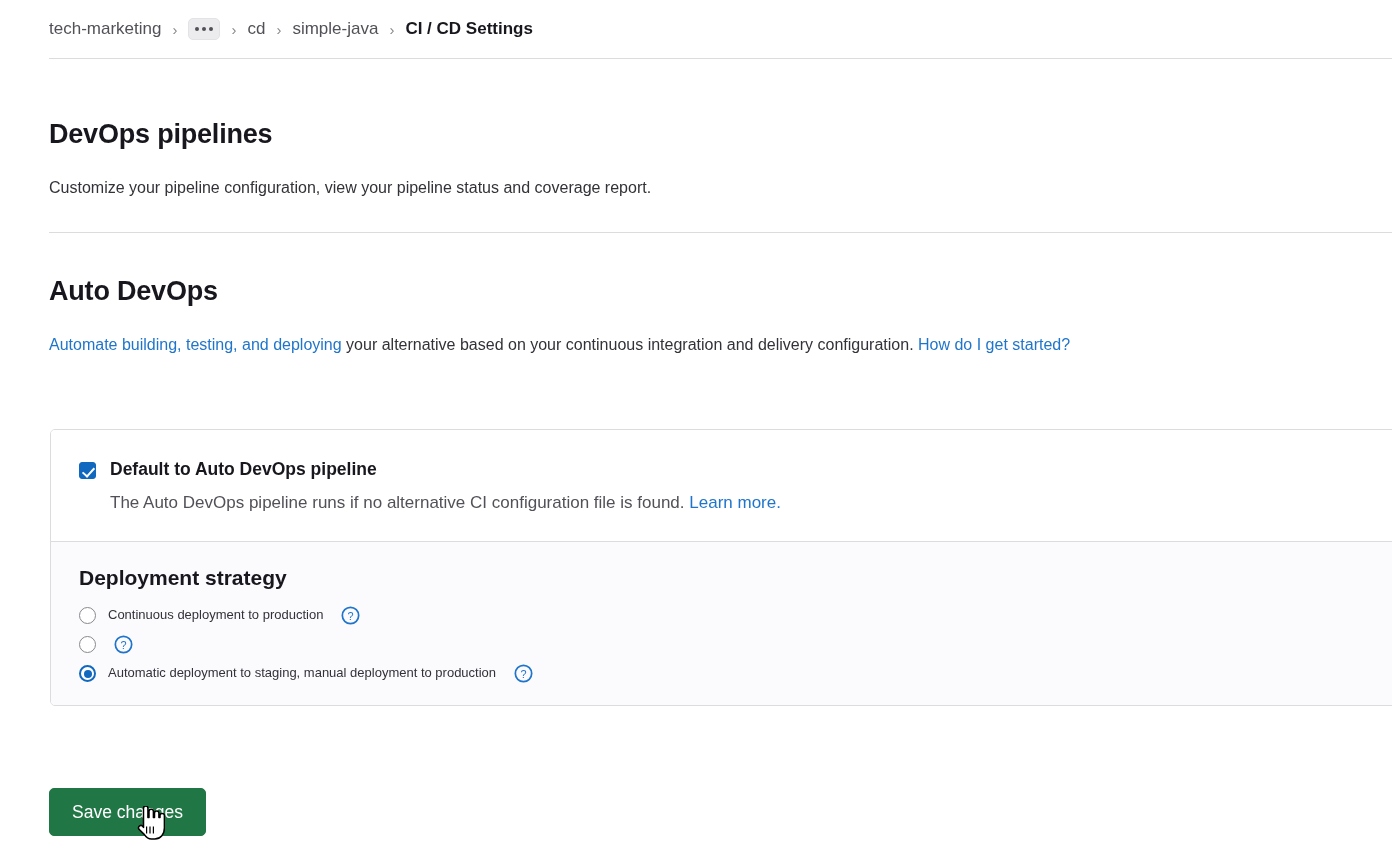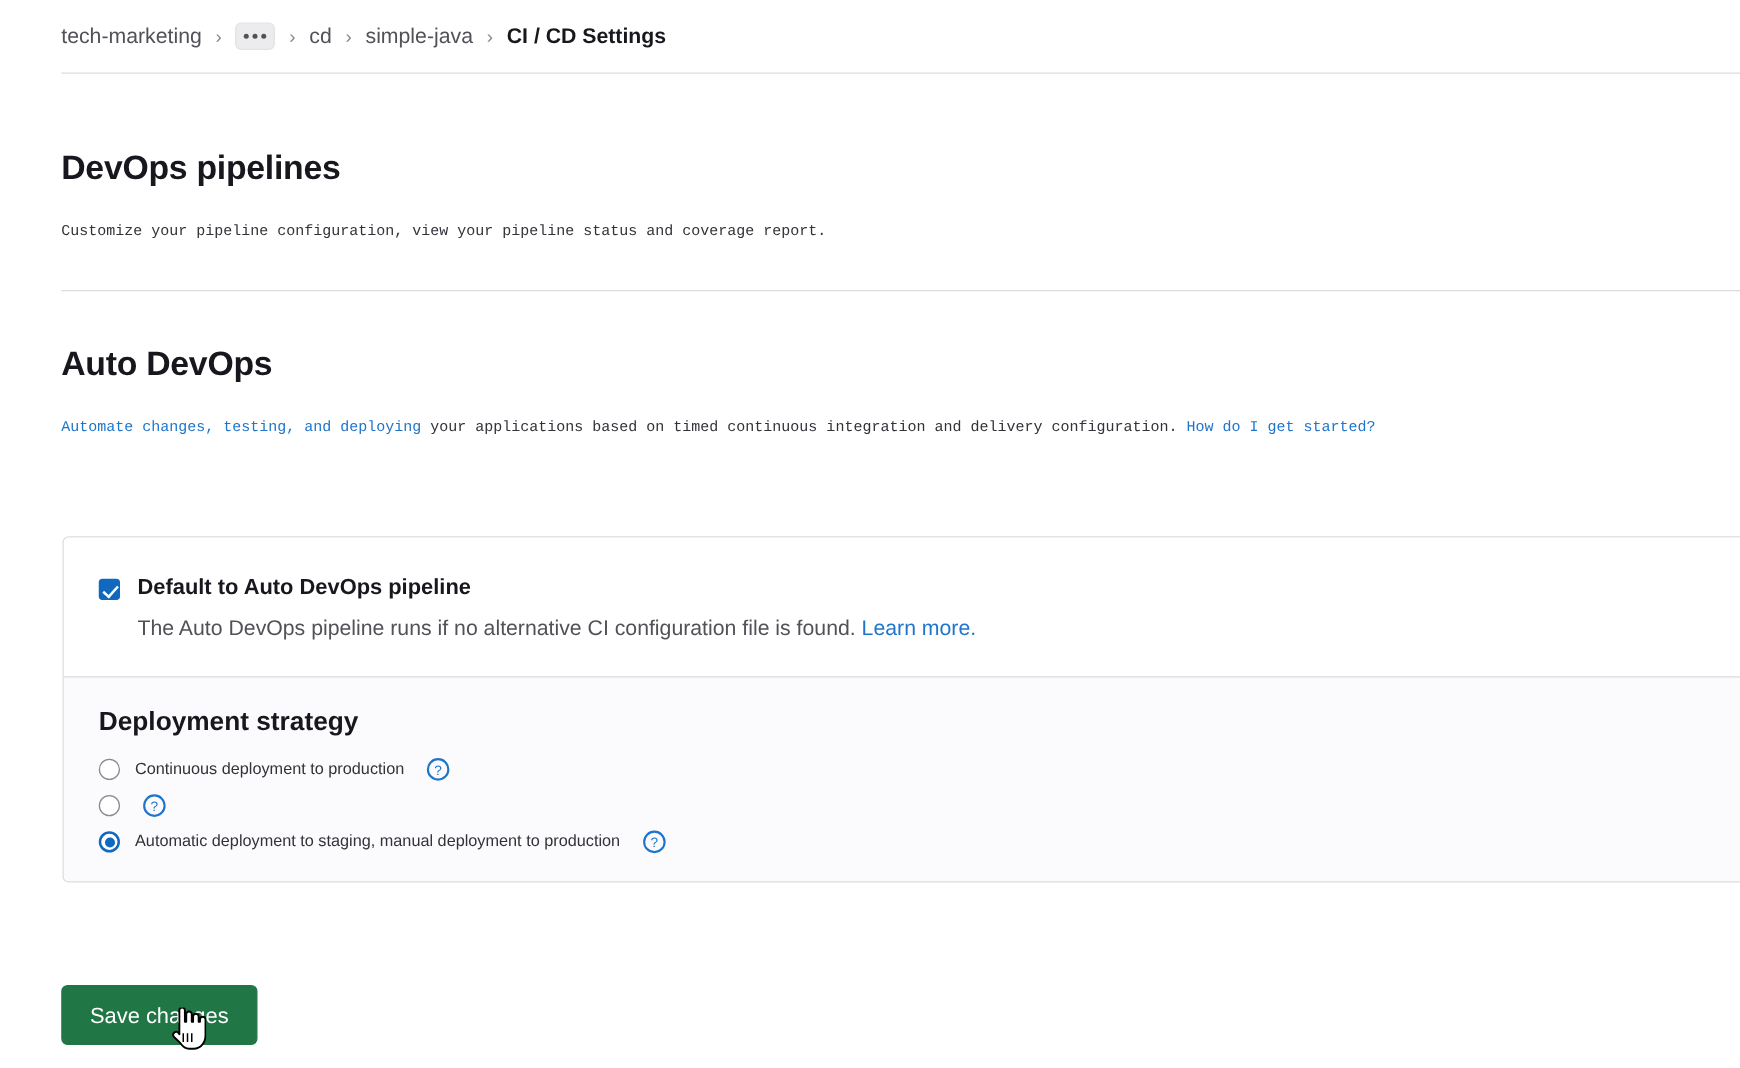--- a/index.html
+++ b/index.html
@@ -66,24 +66,23 @@
   h2.section-title {
     margin: 0;
     font-size: 27px;
     line-height: 1.2;
     font-weight: 700;
     color: #18171d;
     letter-spacing: -0.2px;
   }
   .section-desc {
     margin: 0;
-    font-size: 12px;
+    font-size: 16px;
     line-height: 1.55;
     color: #333238;
-    font-family: Liberation Mono, monospace;
   }
   a.link { color: #1f75cb; text-decoration: none; cursor: pointer; }
 
   #general-title { position: absolute; top: 118px; left: 16px; }
   #general-desc  { position: absolute; top: 176px; left: 16px; }
   #devops-title  { position: absolute; top: 275px; left: 16px; }
   #devops-desc   { position: absolute; top: 333px; left: 16px; right: 40px; }
 
   
   .card {
@@ -95,21 +94,21 @@
     background: #ffffff;
     overflow: hidden;
   }
   .card-top { padding: 28px 28px 26px 28px; background: #ffffff; }
   .card-bottom {
     background: #fbfafd;
     border-top: 1px solid #dcdcde;
     padding: 24px 28px 22px 28px;
   }
 
-  .check-row { display: flex; align-items: center; gap: 14px; }
+  .check-row { display: flex; align-items: flex-start; gap: 14px; }
   .checkbox {
     position: relative;
     flex: 0 0 auto;
     width: 17px; height: 17px;
     margin-top: 4px;
     background: #1068bf;
     border: 1px solid #1068bf;
     border-radius: 3px;
     cursor: pointer;
   }
@@ -228,21 +227,21 @@
   </nav>
 
   <div class="hrule r1"></div>
 
   <h2 class="section-title" id="general-title">DevOps pipelines</h2>
   <p class="section-desc" id="general-desc">Customize your pipeline configuration, view your pipeline status and coverage report.</p>
 
   <div class="hrule r2"></div>
 
   <h2 class="section-title" id="devops-title">Auto DevOps</h2>
-  <p class="section-desc" id="devops-desc"><a class="link" href="#">Automate changes, testing, and deploying</a><span> your applications based on timed continuous integration and delivery configuration. </span><a class="link" href="#">How do I get started?</a></p>
+  <p class="section-desc" id="devops-desc"><a class="link" href="#">Automate building, testing, and deploying</a><span> your alternative based on your continuous integration and delivery configuration. </span><a class="link" href="#">How do I get started?</a></p>
 
   <div class="card">
 
     <div class="card-top">
       <div class="check-row">
         <span class="checkbox"></span>
         <span class="check-label">Default to Auto DevOps pipeline</span>
       </div>
       <p class="check-desc"><span>The Auto DevOps pipeline runs if no alternative CI configuration file is found. </span><a class="link" href="#">Learn more.</a></p>
     </div>

